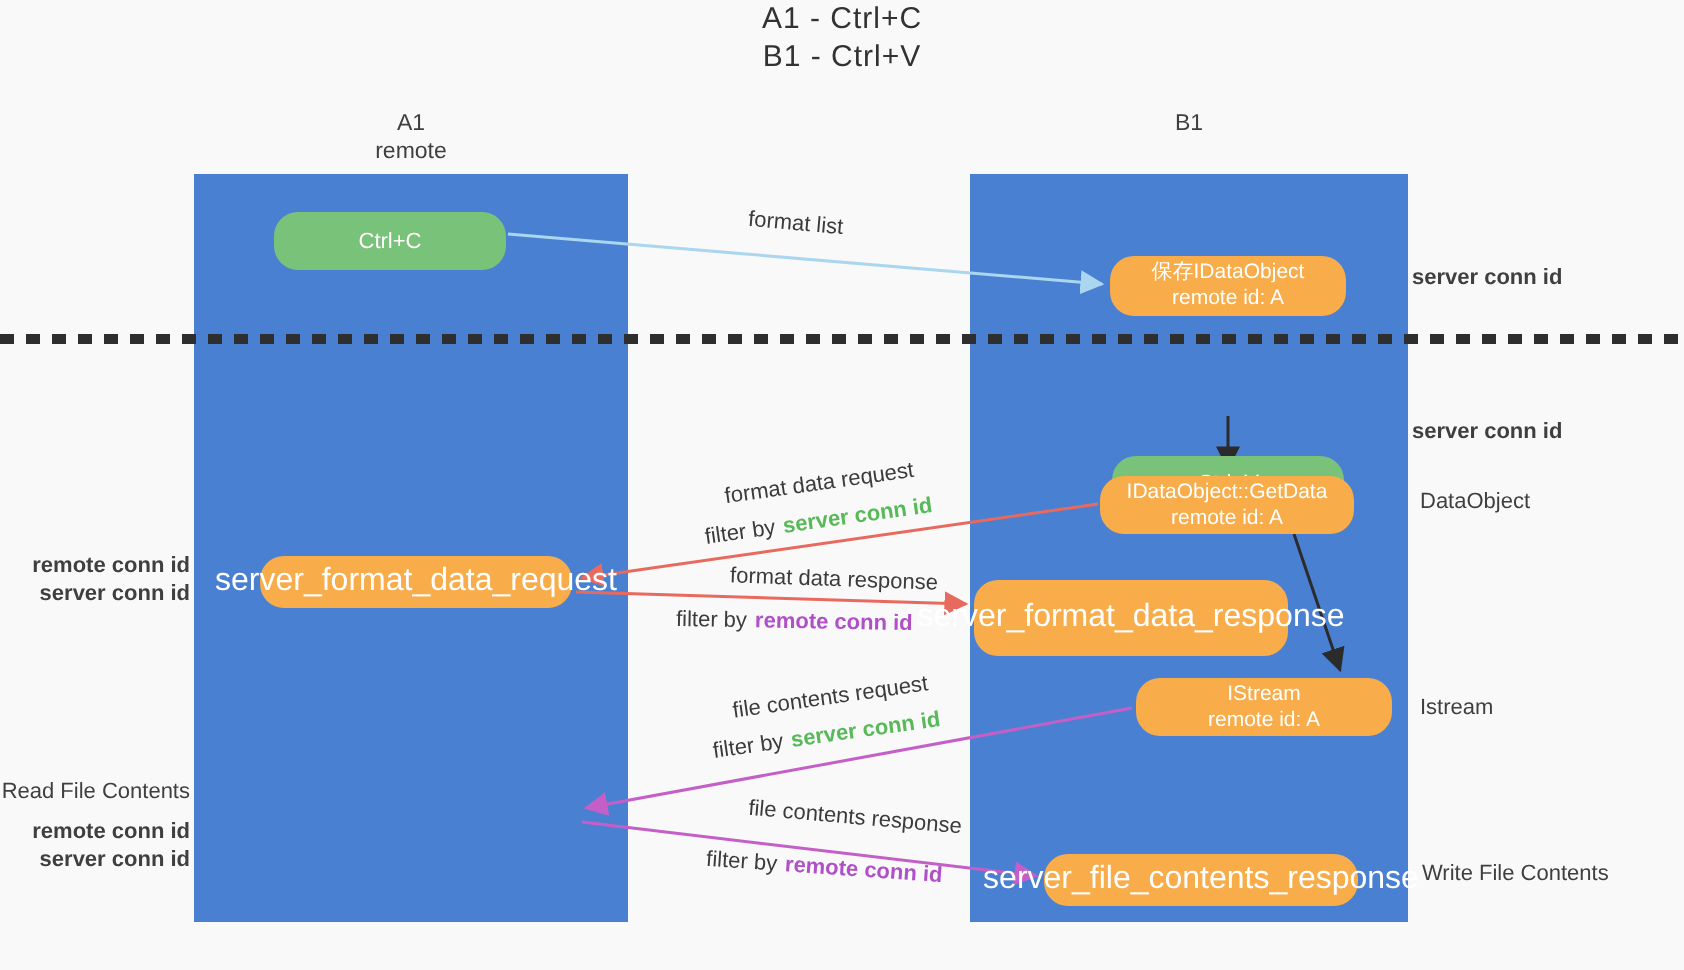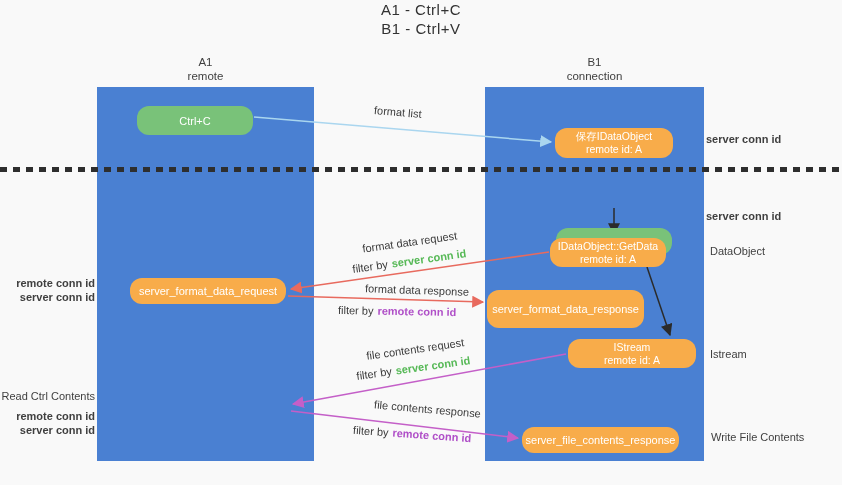--- a/index.html
+++ b/index.html
@@ -18,21 +18,21 @@
   .lane-header.b{left:485px;width:219px;}
 
   .dotted{position:absolute;left:0;top:167px;width:842px;height:5px;
           background:repeating-linear-gradient(to right,#2e2e2e 0 7px,transparent 7px 13px);}
 
   svg.arrows{position:absolute;left:0;top:0;z-index:2;pointer-events:none;}
 
   .node{position:absolute;z-index:3;display:flex;flex-direction:column;align-items:center;
         justify-content:center;color:#ffffff;text-align:center;border-radius:12px;}
   .node.green{background:#79c279;font-size:11px;}
-  .node.orange{background:#f8ac4a;font-size:11px;}
+  .node.orange{background:#f8ac4a;font-size:16px;}
   .node.two{font-size:10.5px;line-height:13px;align-items:center;}
 
   .edge-label{position:absolute;z-index:4;color:#3b3b3b;font-size:11px;white-space:nowrap;}
   .edge-label .pre{margin-right:4px;}
   .g{color:#57b957;font-weight:bold;}
   .p{color:#b050c8;font-weight:bold;}
   .rotN8{transform:rotate(-8deg);}
   .rot5{transform:rotate(5deg);}
   .rot4{transform:rotate(4deg);}
   .rot2{transform:rotate(2deg);}
@@ -50,21 +50,20 @@
     <div>A1 - Ctrl+C</div>
     <div>B1 - Ctrl+V</div>
   </div>
 
   <div class="lane-header a">
     <div>A1</div>
     <div>remote</div>
   </div>
   <div class="lane-header b">
     <div>B1</div>
-    <div>connection</div>
   </div>
 
   <div class="lane lane-a"></div>
   <div class="lane lane-b"></div>
 
   <div class="dotted"></div>
 
   <svg class="arrows" width="842" height="485">
     <defs>
       <marker id="m-blue" viewBox="0 0 10 10" refX="9" refY="5" markerWidth="8" markerHeight="8" orient="auto">
@@ -95,21 +94,21 @@
 
   <div class="node orange two" style="left:555px;top:128px;width:118px;height:30px;">
     <div>保存IDataObject</div>
     <div>remote id: A</div>
   </div>
 
   <div class="node green" style="left:556px;top:180px;width:116px;height:27px;margin-top:48px;">
     <span>Ctrl+V</span>
   </div>
 
-  <div class="node orange two" style="left:550px;top:238px;width:116px;height:29px;">
+  <div class="node orange two" style="left:550px;top:238px;width:127px;height:29px;">
     <div>IDataObject::GetData</div>
     <div>remote id: A</div>
   </div>
 
   <div class="node orange" style="left:130px;top:278px;width:156px;height:26px;">
     <span>server_format_data_request</span>
   </div>
 
   <div class="node orange" style="left:487px;top:290px;width:157px;height:38px;">
     <span>server_format_data_response</span>
@@ -148,17 +147,17 @@
   </div>
 
   <div class="ann g" style="left:706px;top:133px;">server conn id</div>
   <div class="ann g" style="left:706px;top:210px;">server conn id</div>
   <div class="ann" style="left:710px;top:245px;">DataObject</div>
   <div class="ann" style="left:710px;top:348px;">Istream</div>
   <div class="ann" style="left:711px;top:431px;">Write File Contents</div>
 
   <div class="ann ann-left p" style="top:277px;">remote conn id</div>
   <div class="ann ann-left g" style="top:291px;">server conn id</div>
-  <div class="ann ann-left" style="top:390px;">Read Ctrl Contents</div>
+  <div class="ann ann-left" style="top:390px;">Read File Contents</div>
   <div class="ann ann-left p" style="top:410px;">remote conn id</div>
   <div class="ann ann-left g" style="top:424px;">server conn id</div>
 
 </div>
 
 </body></html>

